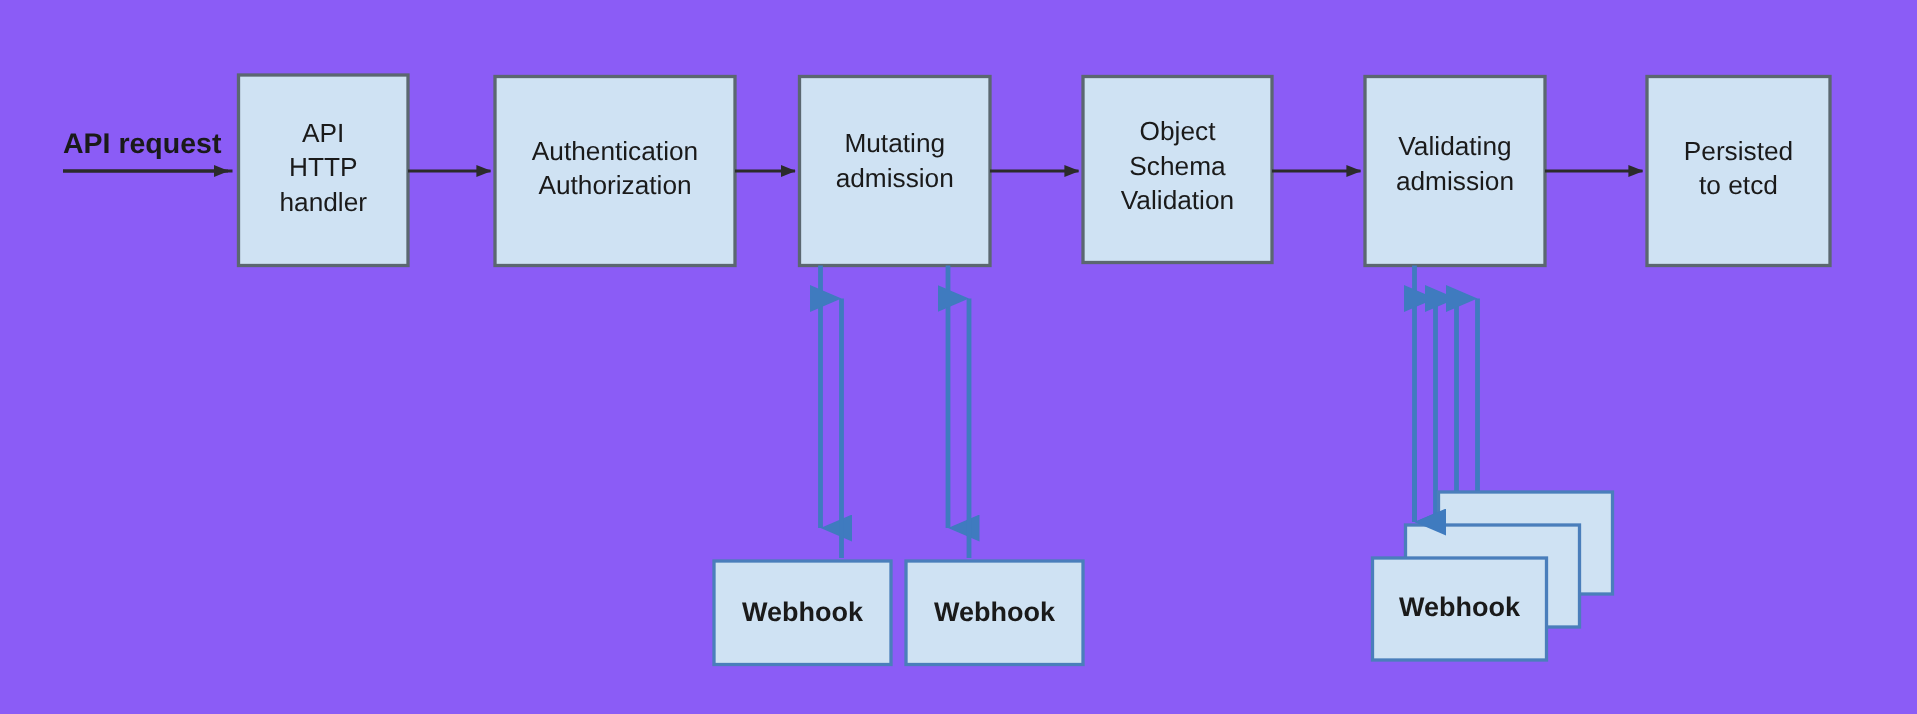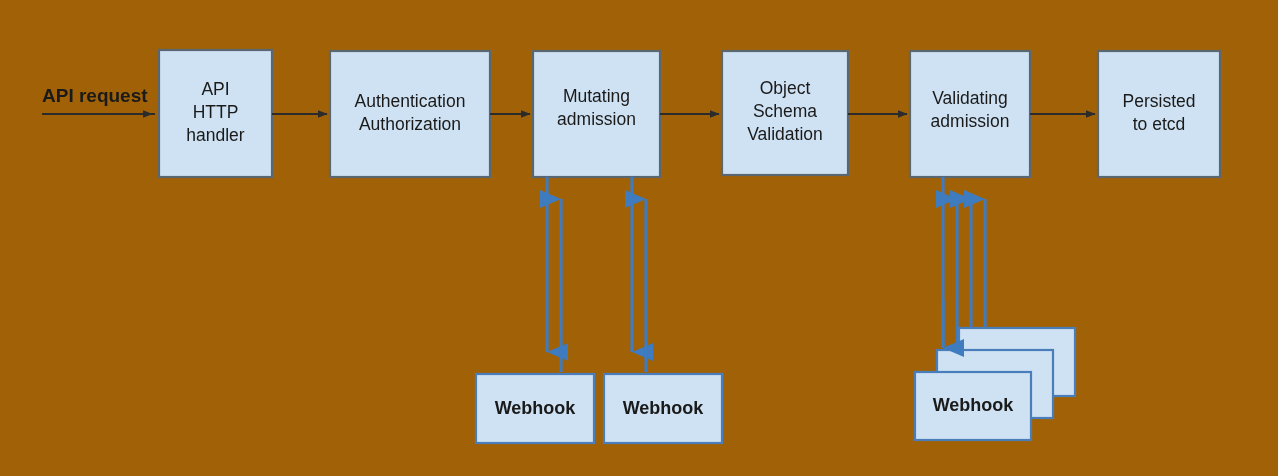--- a/index.html
+++ b/index.html
@@ -10,21 +10,21 @@
   body {
     width: 1278px;
     height: 476px;
     overflow: hidden;
     font-family: "Liberation Sans", sans-serif;
   }
   #diagram-root {
     position: relative;
     width: 1278px;
     height: 476px;
-    background: #a16207;
+    background: #8b5cf6;
   }
   svg#flow-svg {
     display: block;
     width: 1278px;
     height: 476px;
   }
   .stage-box-rect {
     fill: #cfe2f3;
     stroke: #5b6770;
     stroke-width: 2.2;

